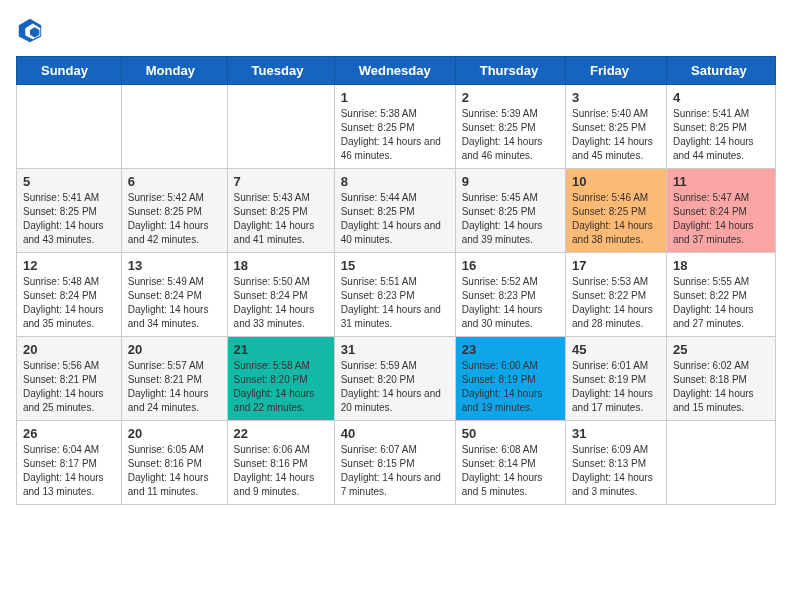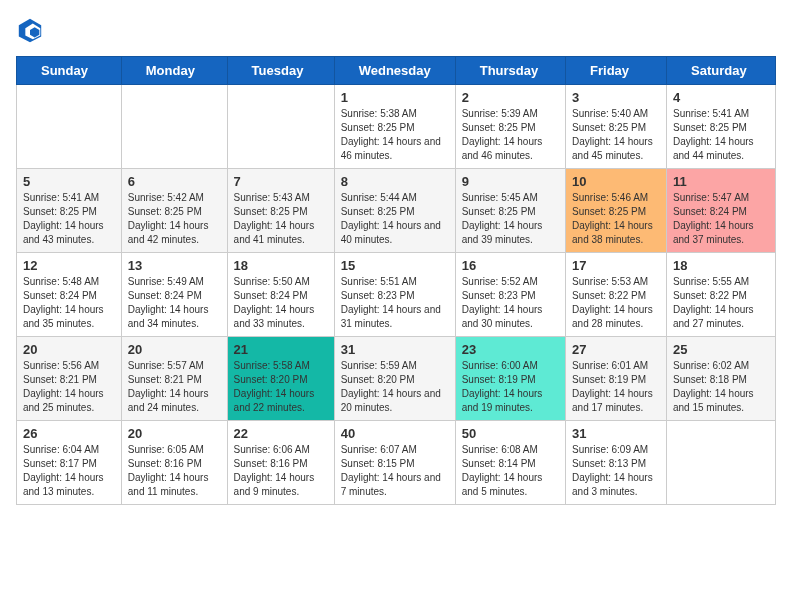--- a/index.html
+++ b/index.html
@@ -209,26 +209,26 @@
           <div class="day-info">Sunrise: 5:57 AM<br>Sunset: 8:21 PM<br>Daylight: 14 hours and 24 minutes.</div>
         </td>
         <td style="background: #14b8a6;">
           <div class="day-number">21</div>
           <div class="day-info">Sunrise: 5:58 AM<br>Sunset: 8:20 PM<br>Daylight: 14 hours and 22 minutes.</div>
         </td>
         <td style="background: rgb(245, 245, 245);">
           <div class="day-number">31</div>
           <div class="day-info">Sunrise: 5:59 AM<br>Sunset: 8:20 PM<br>Daylight: 14 hours and 20 minutes.</div>
         </td>
-        <td style="background: #5eead4;">
+        <td style="background: #0ea5e9;">
           <div class="day-number">23</div>
           <div class="day-info">Sunrise: 6:00 AM<br>Sunset: 8:19 PM<br>Daylight: 14 hours and 19 minutes.</div>
         </td>
         <td style="background: rgb(245, 245, 245);">
-          <div class="day-number">27</div>
+          <div class="day-number">45</div>
           <div class="day-info">Sunrise: 6:01 AM<br>Sunset: 8:19 PM<br>Daylight: 14 hours and 17 minutes.</div>
         </td>
         <td style="background: rgb(245, 245, 245);">
           <div class="day-number">25</div>
           <div class="day-info">Sunrise: 6:02 AM<br>Sunset: 8:18 PM<br>Daylight: 14 hours and 15 minutes.</div>
         </td>
       </tr>
       <tr>
         <td>
           <div class="day-number">26</div>

